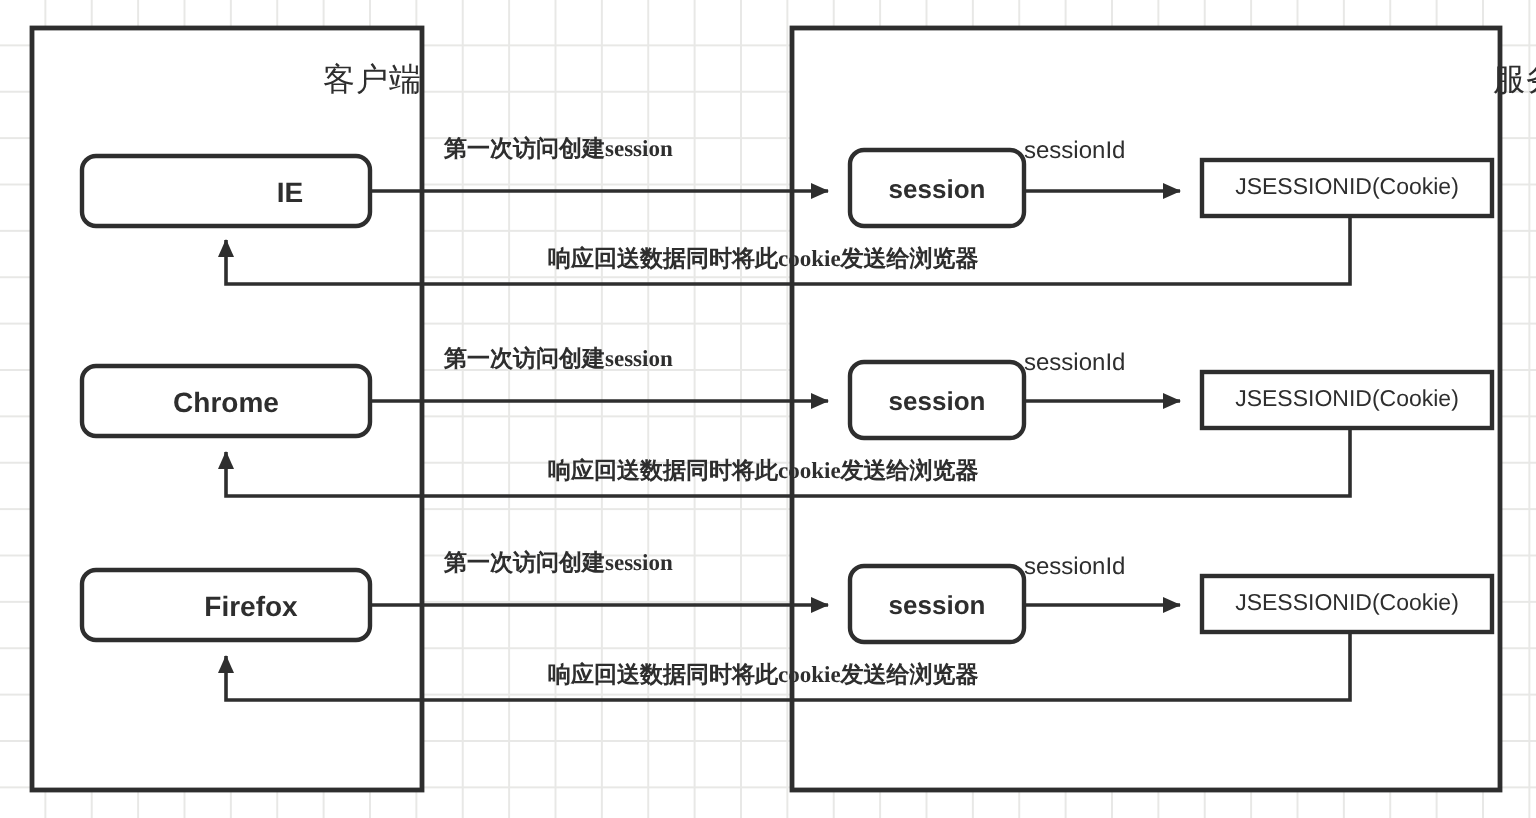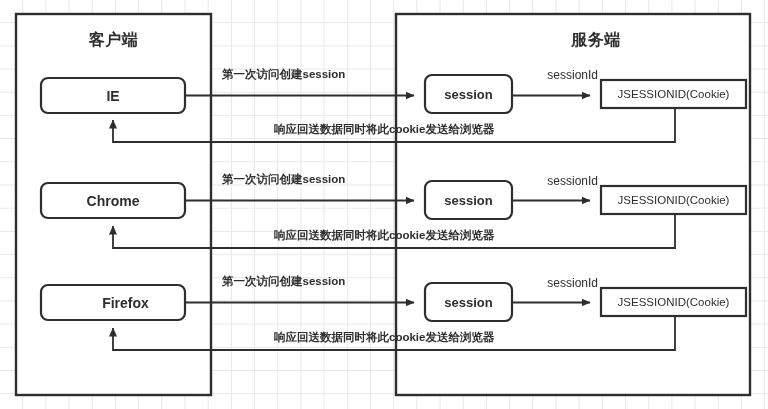--- a/index.html
+++ b/index.html
@@ -22,22 +22,22 @@
   }
   #svg-layer {
     position: absolute;
     left: 0;
     top: 0;
     width: 768px;
     height: 409px;
   }
   .zone-title {
     position: absolute;
-    text-align: center;
-    font-weight: bold;
+    text-align: right;
+    font-weight: normal;
     font-size: 15px;
     color: #2e2e2e;
     letter-spacing: 0.5px;
     white-space: nowrap;
   }
   .node-label {
     position: absolute;
     display: flex;
     align-items: center;
     justify-content: center;
@@ -45,22 +45,22 @@
     white-space: nowrap;
     pointer-events: none;
   }
   .node-label.bold { font-weight: bold; }
   .edge-label {
     position: absolute;
     color: #2e2e2e;
     white-space: nowrap;
     font-size: 11px;
   }
-  .edge-label.bold { font-weight: bold; }
-  .edge-label.center { text-align: right; }
+  .edge-label.bold { font-weight: bold; font-family: Liberation Serif, serif; }
+  .edge-label.center { text-align: left; }
 </style>
 </head>
 <body>
 
 <div id="canvas">
 
   <svg id="svg-layer" viewBox="0 0 768 409" xmlns="http://www.w3.org/2000/svg">
     <defs>
       <marker id="arrowhead" markerWidth="9" markerHeight="8" refX="8.5" refY="4" orient="auto" markerUnits="userSpaceOnUse">
         <path d="M0,0 L9,4 L0,8 z" fill="#2e2e2e"></path>
@@ -97,21 +97,21 @@
     <line x1="185" y1="302.5" x2="414" y2="302.5" stroke="#2e2e2e" stroke-width="1.8" marker-end="url(#arrowhead)"></line>
     <rect x="425" y="283" width="87" height="38" rx="7" ry="7" fill="#ffffff" stroke="#2e2e2e" stroke-width="2.2"></rect>
     <line x1="512" y1="302.5" x2="590" y2="302.5" stroke="#2e2e2e" stroke-width="1.8" marker-end="url(#arrowhead)"></line>
     <rect x="601" y="288" width="145" height="28" fill="#ffffff" stroke="#2e2e2e" stroke-width="2.2"></rect>
     <path d="M675,316 L675,350 L113,350 L113,328" fill="none" stroke="#2e2e2e" stroke-width="1.8" marker-end="url(#arrowhead-up)"></path>
   </svg>
 
   <div class="zone-title" style="left:16px; top:30px; width:195px; font-size:16px;">客户端</div>
   <div class="zone-title" style="left:396px; top:30px; width:400px; font-size:16px;">服务端</div>
 
-  <div class="node-label bold" style="left:41px; top:78px; width:144px; height:35px; font-size:14px;">IE</div>
+  <div class="node-label bold" style="left:41px; top:78px; width:144px; height:35px; font-size:14px;padding-left:32px;">IE</div>
   <div class="node-label bold" style="left:41px; top:183px; width:144px; height:35px; font-size:14px;">Chrome</div>
   <div class="node-label bold" style="left:41px; top:285px; width:169px; height:35px; font-size:14px;">Firefox</div>
 
   <div class="node-label bold" style="left:425px; top:75px; width:87px; height:38px; font-size:13px;">session</div>
   <div class="node-label bold" style="left:425px; top:181px; width:87px; height:38px; font-size:13px;">session</div>
   <div class="node-label bold" style="left:425px; top:283px; width:87px; height:38px; font-size:13px;">session</div>
 
   <div class="node-label" style="left:601px; top:80px; width:145px; height:28px; font-size:11.5px;">JSESSIONID(Cookie)</div>
   <div class="node-label" style="left:601px; top:186px; width:145px; height:28px; font-size:11.5px;">JSESSIONID(Cookie)</div>
   <div class="node-label" style="left:601px; top:288px; width:145px; height:28px; font-size:11.5px;">JSESSIONID(Cookie)</div>

